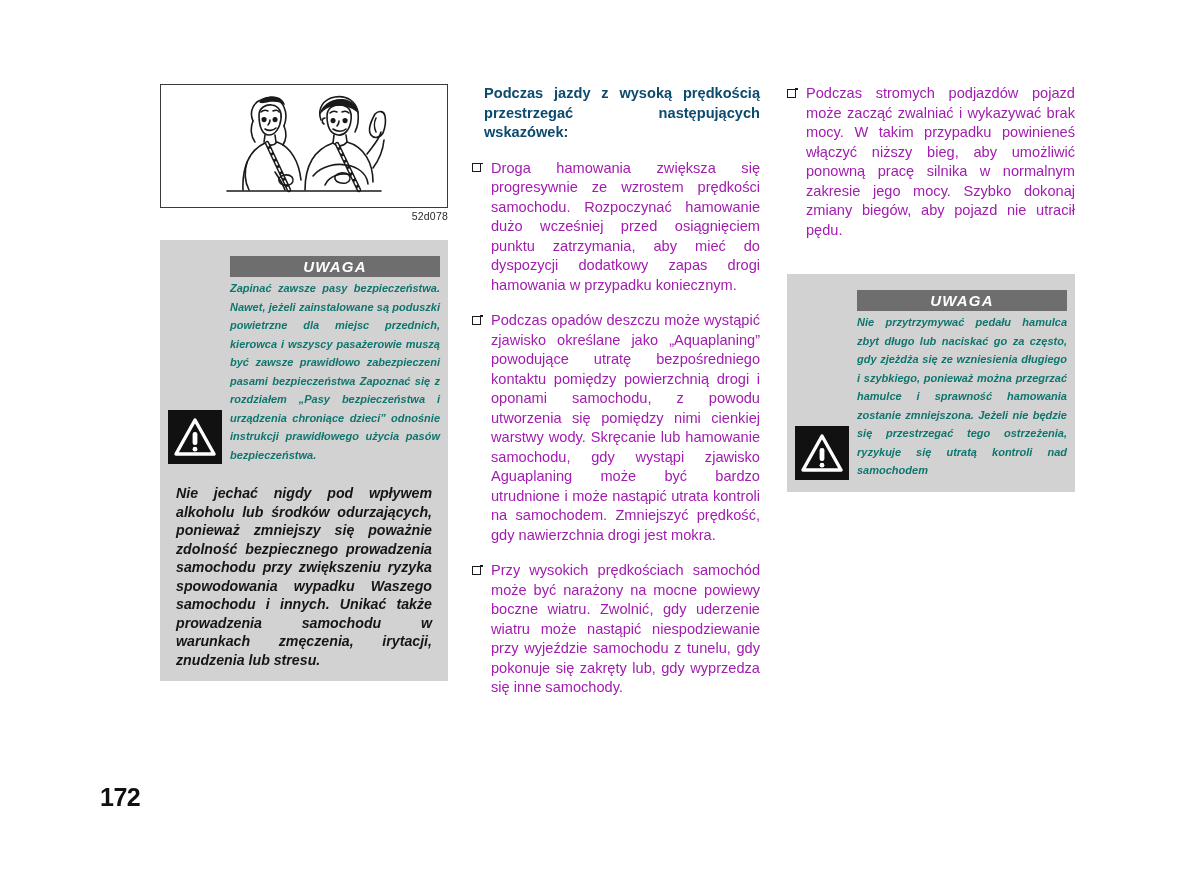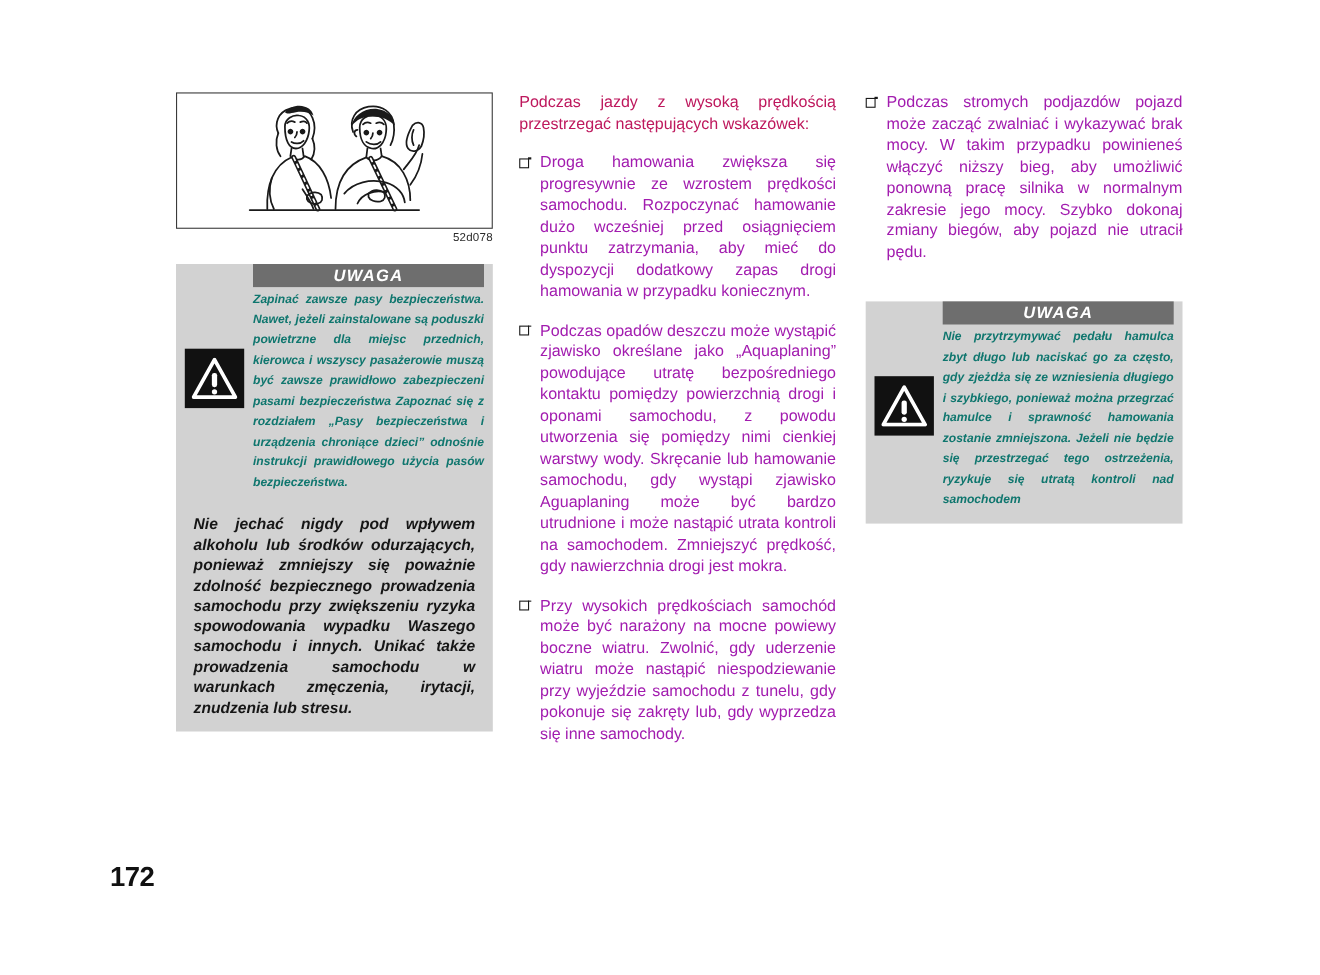--- a/index.html
+++ b/index.html
@@ -73,22 +73,22 @@
   .warn-box {
     background: #d2d2d2;
     margin-top: 18px;
     padding: 0 0 12px 0;
     position: relative;
     width: 288px;
     box-sizing: border-box;
   }
   .warn-head {
     display: flex;
-    align-items: center;
-    padding: 0 8px 0 8px;
+    align-items: flex-end;
+    padding: 16px 8px 0 8px;
   }
   .warn-icon {
     width: 54px;
     height: 54px;
     background: #111111;
     flex: 0 0 54px;
     display: flex;
     align-items: center;
     justify-content: center;
     margin-right: 8px;
@@ -146,22 +146,23 @@
     margin: 0 0 24px 0;
     color: #111111;
     font-family: "Liberation Sans", sans-serif;
   }
 
   
   .intro {
     font-size: 14.6px;
     line-height: 19.5px;
     text-align: justify;
-    margin: 0 0 16px 0;
-    color: #be185d;
+    margin: 0 0 16px 12px;
+    color: #0c4a6e;
+    font-weight: bold;
   }
   ul.checklist {
     list-style: none;
     margin: 0;
     padding: 0;
   }
   ul.checklist > li {
     position: relative;
     padding-left: 19px;
     font-size: 14.6px;

